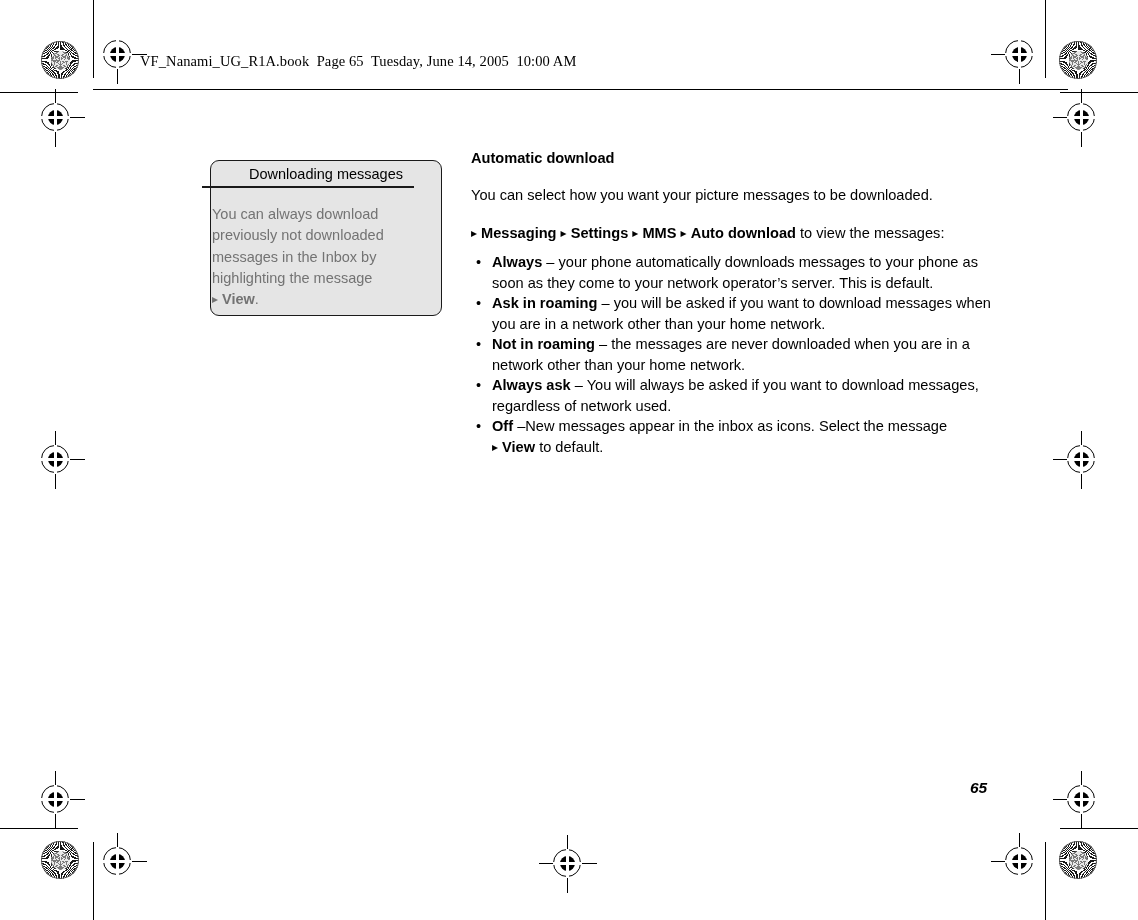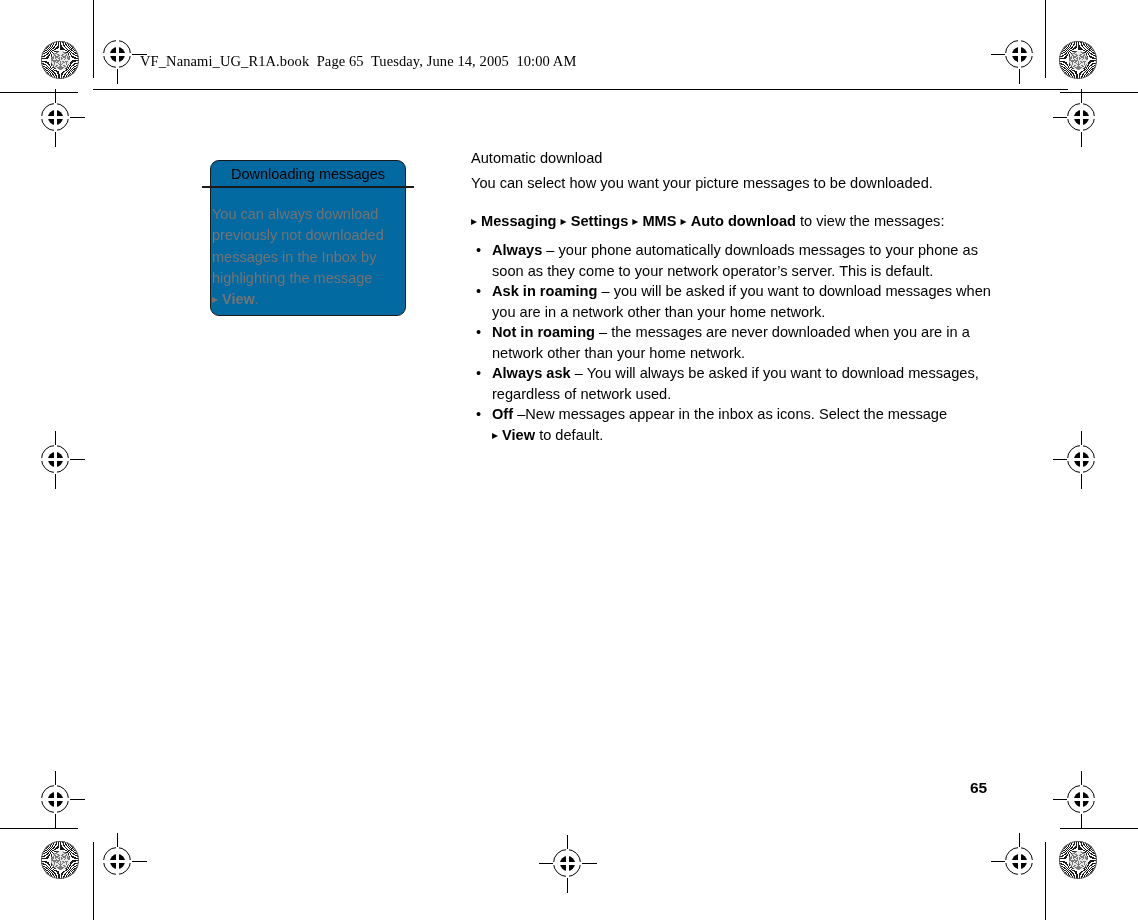--- a/index.html
+++ b/index.html
@@ -127,23 +127,23 @@
     width: 975px;
     height: 1px;
     background: #000;
   }
 
   
   .note-box {
     position: absolute;
     left: 210px;
     top: 160px;
-    width: 196px;
+    width: 232px;
     height: 156px;
-    background: #0369a1;
+    background: #e5e5e5;
     border: 1.5px solid #1a1a1a;
     border-radius: 9px;
     box-sizing: border-box;
   }
   .note-title {
     position: absolute;
     left: 0;
     top: 0;
     width: 100%;
     height: 26px;
@@ -175,23 +175,23 @@
   .main {
     position: absolute;
     left: 471px;
     top: 148px;
     width: 520px;
     font-size: 14.6px;
     line-height: 20px;
     color: #000;
   }
   .sec-heading {
-    font-weight: normal;
+    font-weight: bold;
     font-size: 14.6px;
-    margin: 0 0 5px 0;
+    margin: 0 0 17px 0;
   }
   .intro {
     margin: 0 0 16px 0;
   }
   .path-line {
     margin: 18px 0 9px 0;
   }
   .path-line b { font-weight: bold; margin-top: 34px; }
 
   ul.opts {
@@ -221,20 +221,21 @@
   }
 
   
   .folio {
     position: absolute;
     left: 970px;
     top: 779px;
     font-size: 15.5px;
     font-weight: bold;
     color: #000;
+    font-style: italic;
   }
 </style>
 </head>
 <body>
 
 <div class="trim-line h" style="left:0px; top:92px; width:78px;"></div>
 <div class="trim-line v" style="left:93px; top:0px; height:78px;"></div>
 <div class="trim-line h" style="left:1060px; top:92px; width:78px;"></div>
 <div class="trim-line v" style="left:1045px; top:0px; height:78px;"></div>
 

